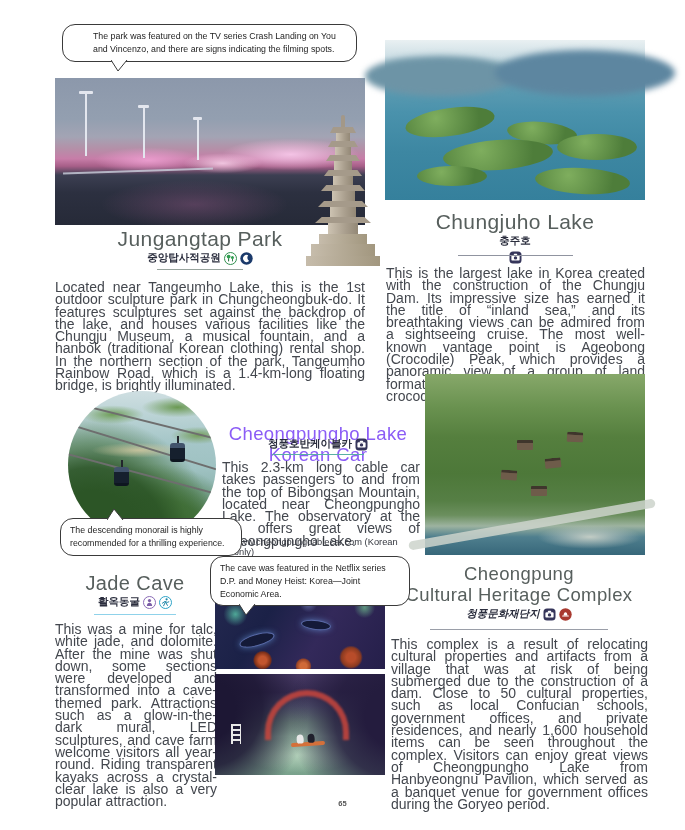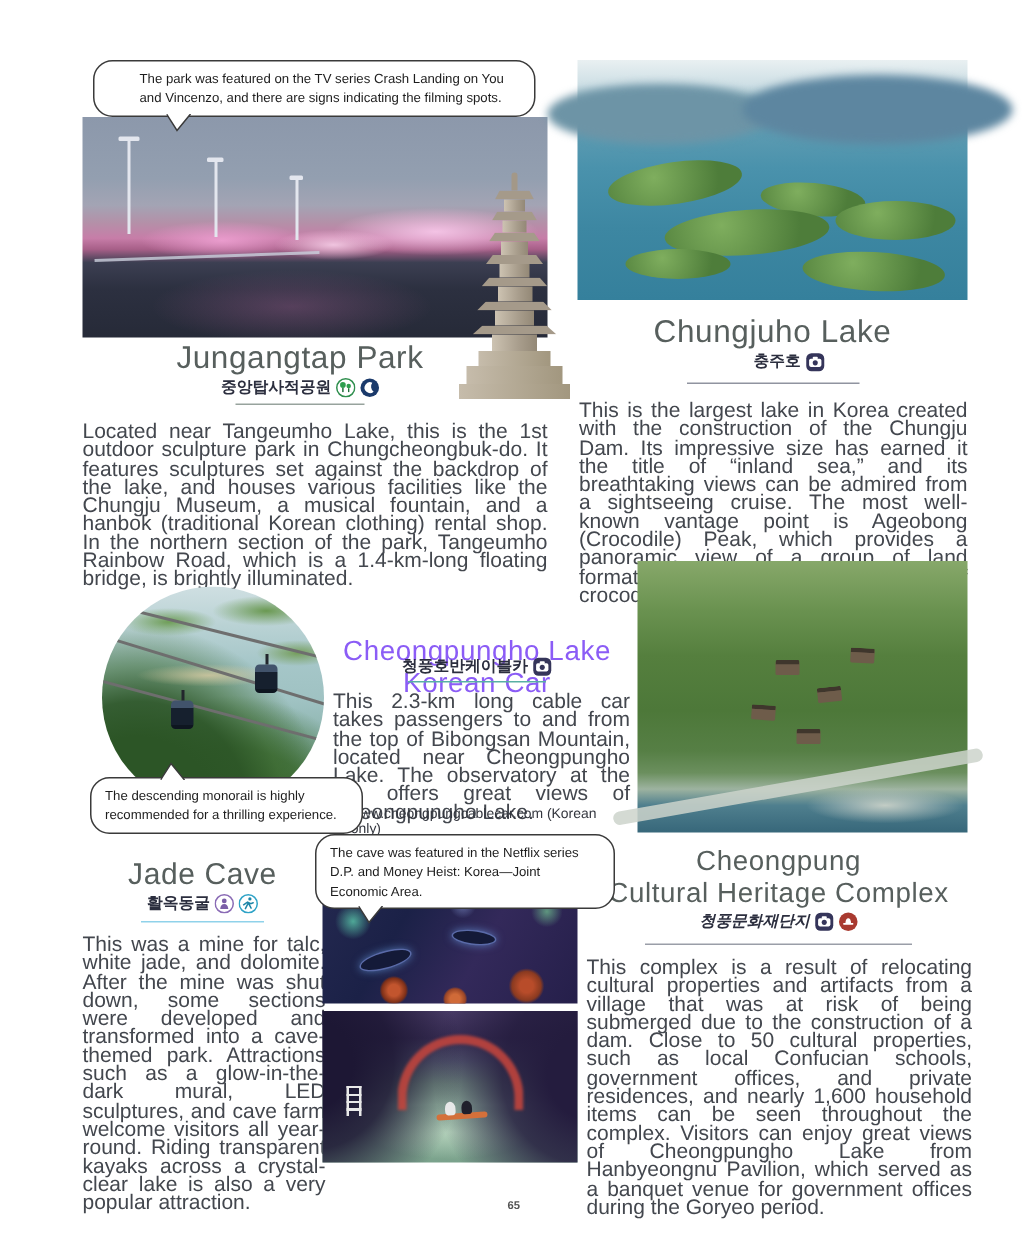--- a/index.html
+++ b/index.html
@@ -89,21 +89,21 @@
   .fig{position:absolute;width:7px;height:9px;border-radius:50% 50% 30% 30%;top:-8px;}
   .ladder{position:absolute;width:10px;height:20px;background:
       linear-gradient(90deg,#e9e9e9 0 1.5px,transparent 1.5px calc(100% - 1.5px),#e9e9e9 calc(100% - 1.5px)),
       repeating-linear-gradient(180deg,#e9e9e9 0 1.5px,transparent 1.5px 5px);}
 </style>
 </head>
 <body>
 
 <div class="page">
 
-  <div class="callout" style="left:62px;top:40px;width:254px;padding-left:30px;">
+  <div class="callout" style="left:62px;top:24px;width:254px;padding-left:30px;">
     <span>The park was featured on the TV series Crash Landing on You and Vincenzo, and there are signs indicating the filming spots.</span>
     <svg class="tail tail-down" style="left:48px;" viewBox="0 0 17 12">
       <path d="M0 0 L7 11 L16 0" fill="#fff" stroke="#3a3a3a" stroke-width="1"></path>
     </svg>
   </div>
 
   <div class="abs p-jung" style="left:55px;top:78px;width:310px;height:147px;">
     <div class="lamp" style="left:30px;top:16px;height:62px;"></div>
     <div class="lampcap" style="left:24px;top:13px;width:14px;"></div>
     <div class="lamp" style="left:88px;top:30px;height:50px;"></div>
@@ -160,21 +160,21 @@
     <div class="mtn" style="left:-20px;top:16px;width:150px;height:40px;background:#6d94a6;"></div>
     <div class="mtn" style="left:110px;top:10px;width:180px;height:46px;background:#5d86a0;"></div>
     <div class="isl" style="left:20px;top:68px;width:90px;height:28px;transform:rotate(-8deg);"></div>
     <div class="isl" style="left:122px;top:82px;width:70px;height:22px;transform:rotate(5deg);"></div>
     <div class="isl" style="left:58px;top:100px;width:110px;height:30px;transform:rotate(-4deg);"></div>
     <div class="isl" style="left:172px;top:94px;width:80px;height:26px;"></div>
     <div class="isl" style="left:32px;top:126px;width:70px;height:20px;"></div>
     <div class="isl" style="left:150px;top:128px;width:95px;height:26px;transform:rotate(3deg);"></div>
   </div>
   <h2 class="abs title t1" style="left:385px;top:210px;width:260px;margin:0;">Chungjuho Lake</h2>
-  <div class="abs sub" style="left:396px;top:234px;width:260px;">
+  <div class="abs sub" style="left:385px;top:234px;width:260px;flex-direction:column;">
     <span>충주호</span>
     <span class="ic">
       <svg width="13" height="13" viewBox="0 0 13 13">
           <rect x=".5" y=".5" width="12" height="12" rx="3.5" fill="#35355a"></rect>
           <rect x="2.4" y="4.2" width="8.2" height="5.4" rx="1.2" fill="#fff"></rect>
           <rect x="4.8" y="2.8" width="3.4" height="1.8" rx=".7" fill="#fff"></rect>
           <circle cx="6.5" cy="6.9" r="1.7" fill="#35355a"></circle>
         </svg>
     </span>
   </div>

